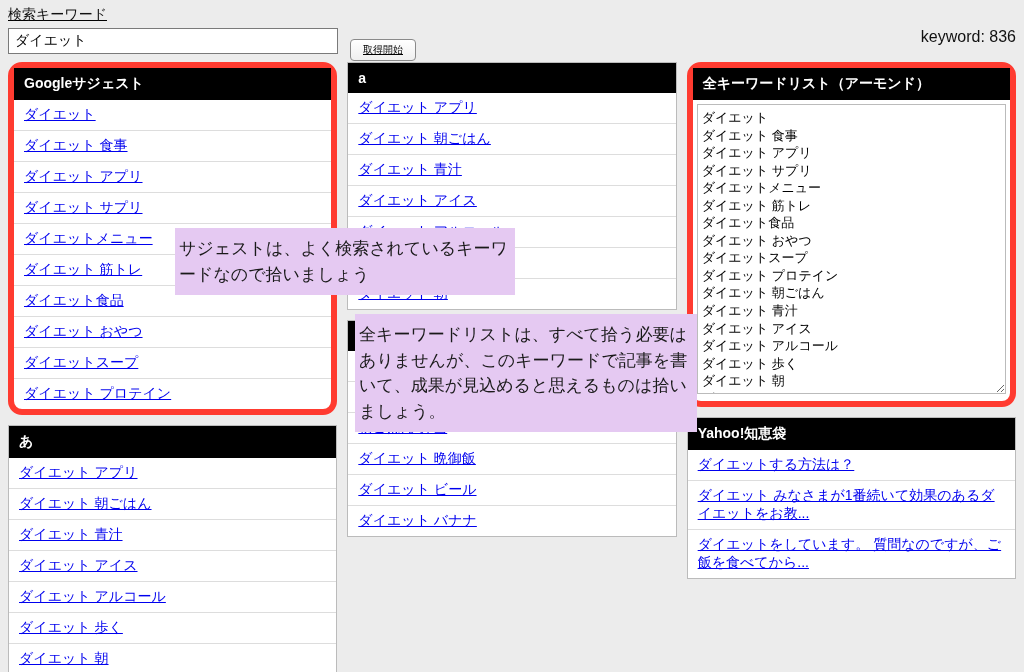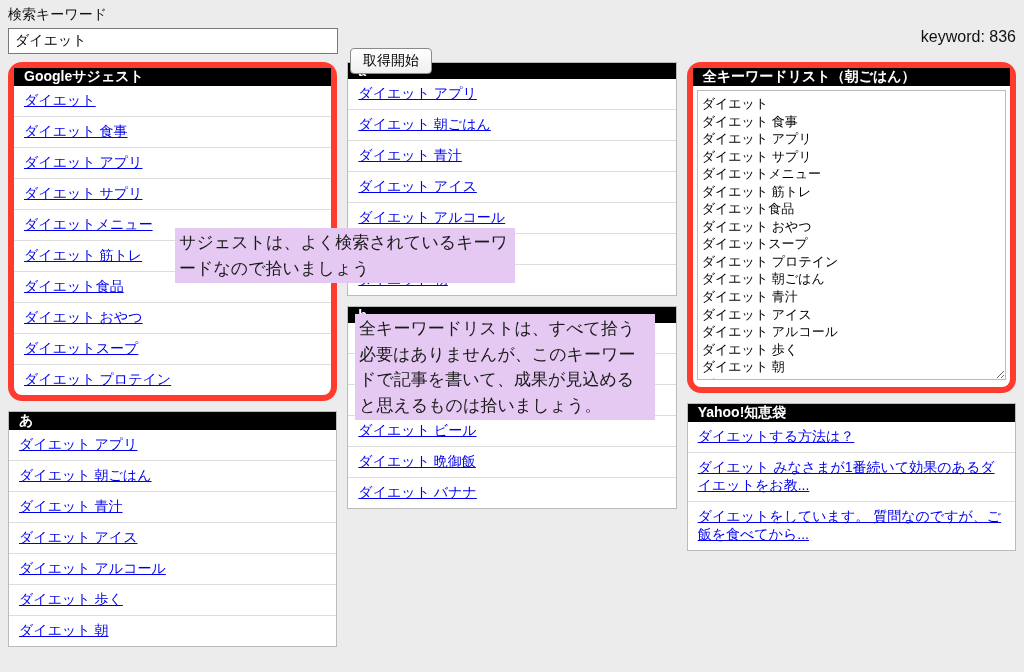--- a/index.html
+++ b/index.html
@@ -8,36 +8,37 @@
   background: #ececec;
   font-size: 14px;
   width: 1024px;
   height: 672px;
   overflow: hidden;
   position: relative;
 }
 .top-row {
   padding: 6px 20px 8px 8px;
   display: flex;
-  align-items: flex-end;
+  align-items: center;
+  text-decoration: underline;
 }
 .top-left { flex: 0 0 auto; }
 .search-label { font-size: 14px; color: #111; margin-bottom: 4px; display: block; }
 .search-input {
   width: 330px;
   height: 26px;
   padding: 2px 6px;
   font-size: 14px;
   border: 1px solid #7a7a7a;
   background: #fff;
 }
 .fetch-button {
   margin-left: 12px;
   padding: 3px 12px;
-  font-size: 14px;
+  font-size: 10px;
   border: 1px solid #8a8a8a;
   border-radius: 4px;
   background: linear-gradient(#fff,#efefef);
   cursor: pointer;
   position: relative;
   top: 20px;
 }
 .kw-count {
   position: absolute;
   top: 28px;
@@ -54,21 +55,21 @@
 .col { flex: 1; min-width: 0; }
 .panel {
   background: #fff;
   border: 1px solid #bbb;
   margin-bottom: 10px;
 }
 .panel-head {
   background: #000;
   color: #fff;
   font-weight: bold;
-  padding: 0 10px;
+  padding: 7px 10px;
   font-size: 14px;
 }
 .panel-body { padding: 0; }
 .kw-row {
   display: block;
   padding: 6px 10px;
   border-top: 1px solid #ddd;
 }
 .kw-row:first-child { border-top: none; }
 .kw-link {
@@ -92,25 +93,25 @@
   background: #fff;
   white-space: pre;
   overflow: auto;
 }
 .callout {
   position: absolute;
   background: #e5c9f2;
   color: #1a1a1a;
   font-size: 17px;
   line-height: 1.5;
-  padding: 2px 4px;
+  padding: 8px 4px;
   font-family: Liberation Serif, serif;
 }
 .callout-1 { left: 175px; top: 228px; width: 340px; }
-.callout-2 { left: 355px; top: 314px; width: 300px; }
+.callout-2 { left: 355px; top: 314px; width: 342px; }
 </style>
 </head>
 <body>
 
 <div class="top-row">
   <div class="top-left">
     <span class="search-label">検索キーワード</span>
     <input class="search-input" value="ダイエット" style="">
   </div>
   <button class="fetch-button">取得開始</button>
@@ -161,30 +162,30 @@
         <div class="kw-row"><a class="kw-link">ダイエット 歩く</a></div>
         <div class="kw-row"><a class="kw-link">ダイエット 朝</a></div>
       </div>
     </div>
     <div class="panel">
       <div class="panel-head">b</div>
       <div class="panel-body">
         <div class="kw-row"><a class="kw-link">ダイエット ブログ</a></div>
         <div class="kw-row"><a class="kw-link">ダイエット ビフォーアフター</a></div>
         <div class="kw-row"><a class="kw-link">朝ごはん 弁当</a></div>
+        <div class="kw-row"><a class="kw-link">ダイエット 晩御飯</a></div>
         <div class="kw-row"><a class="kw-link">ダイエット ビール</a></div>
-        <div class="kw-row"><a class="kw-link">ダイエット 晩御飯</a></div>
         <div class="kw-row"><a class="kw-link">ダイエット バナナ</a></div>
       </div>
     </div>
   </div>
 
   <div class="col">
     <div class="panel highlight-red">
-      <div class="panel-head">全キーワードリスト（朝ごはん）</div>
+      <div class="panel-head">全キーワードリスト（アーモンド）</div>
       <div class="panel-body" style="padding:4px;">
         <textarea class="all-kw-area" style="">ダイエット
 ダイエット 食事
 ダイエット アプリ
 ダイエット サプリ
 ダイエットメニュー
 ダイエット 筋トレ
 ダイエット食品
 ダイエット おやつ
 ダイエットスープ

